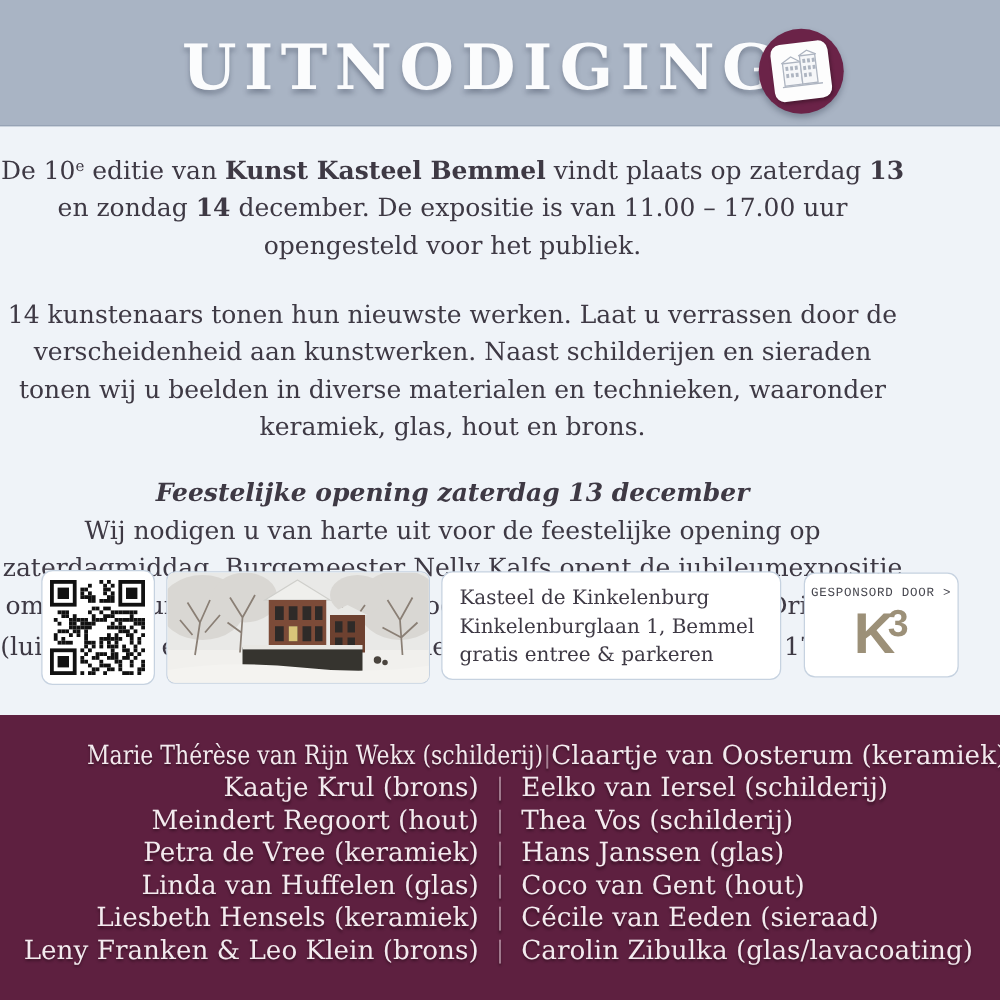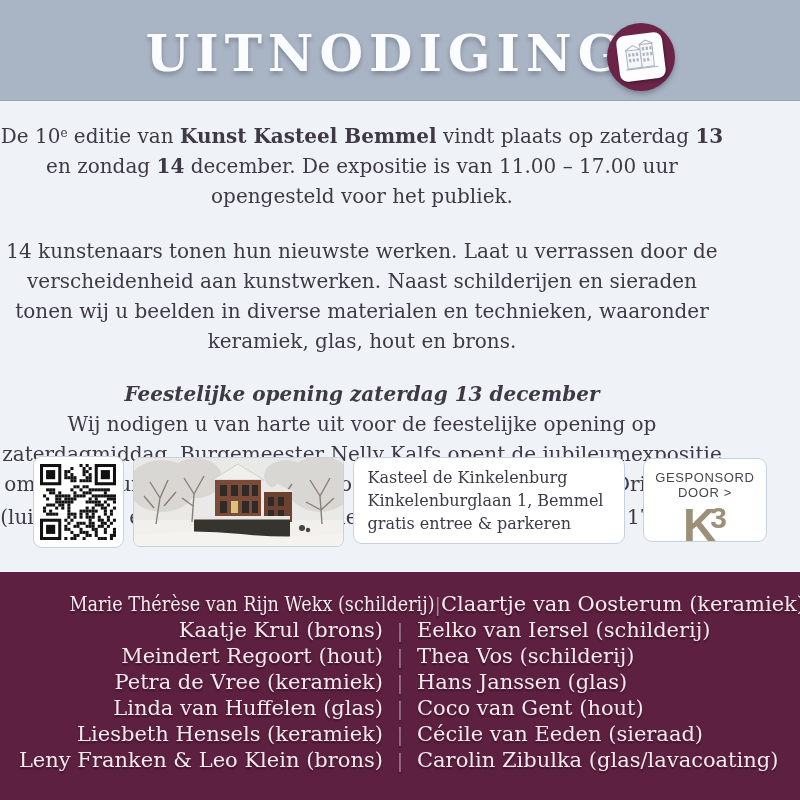--- a/index.html
+++ b/index.html
@@ -52,22 +52,22 @@
     background:#ffffff;border:1px solid #c6d2e0;border-radius:9px;box-sizing:border-box;
   }
   .qr-box{width:92px;height:92px;display:flex;align-items:center;justify-content:center;}
   .photo-box{width:214px;height:90px;margin-top:1px;overflow:hidden;padding:0;border-radius:7px;}
   .photo-box svg{display:block;}
   .addr-box{width:276px;height:87px;margin-top:1px;padding:8px 14px;}
   .addr-line{font-size:16px;line-height:23px;color:#3e3944;}
   .spacer{flex:1;}
   .sponsor-box{width:126px;height:84px;margin-top:2px;text-align:center;cursor:pointer;}
   .sponsor-label{
-    margin-top:11px;font-family:Liberation Sans, sans-serif;
-    font-size:13px;letter-spacing:.6px;color:#46464e;
+    margin-top:11px;font-family:Liberation Mono, monospace;
+    font-size:10px;letter-spacing:.6px;color:#46464e;
   }
   .k3{margin-top:2px;color:#9c9078;font-family:"Liberation Sans",sans-serif;font-weight:bold;line-height:1;}
   .k3 .k{font-size:46px;letter-spacing:-3px;}
   .k3 .three{font-size:30px;vertical-align:13px;margin-left:-3px;}
   
   .footer{
     position:absolute;top:572px;left:0;width:800px;height:260px;
     background:#5e2040;color:#f3eaee;padding-top:19px;box-sizing:border-box;
   }
   .arow{display:flex;line-height:26px;font-size:21px;text-shadow:0 2px 2px rgba(20,0,10,.45);}

